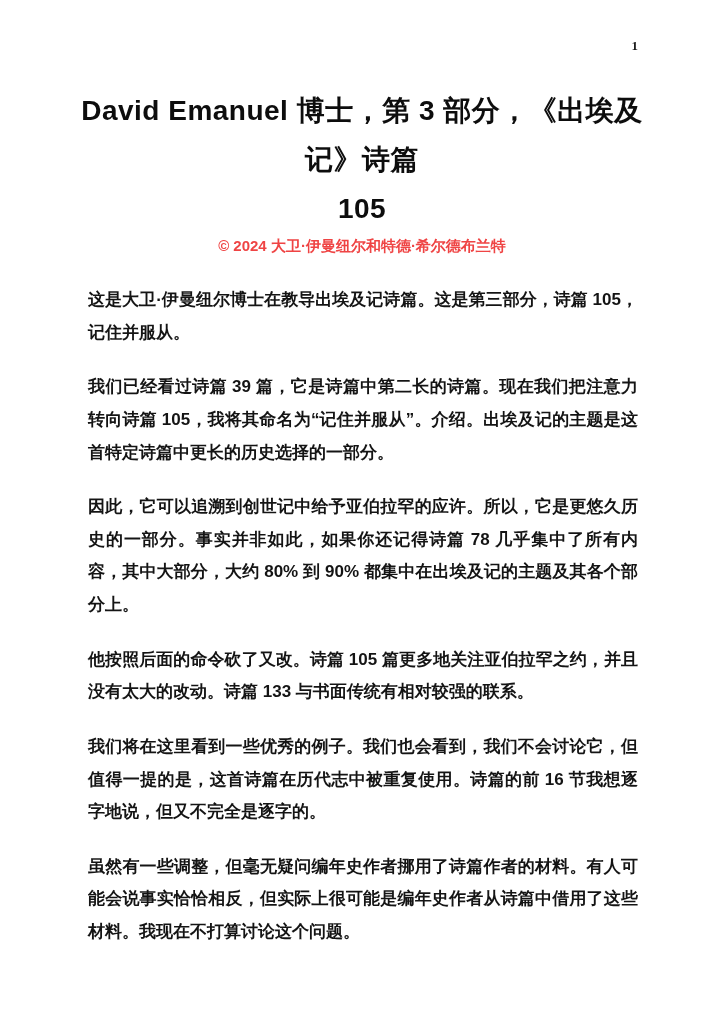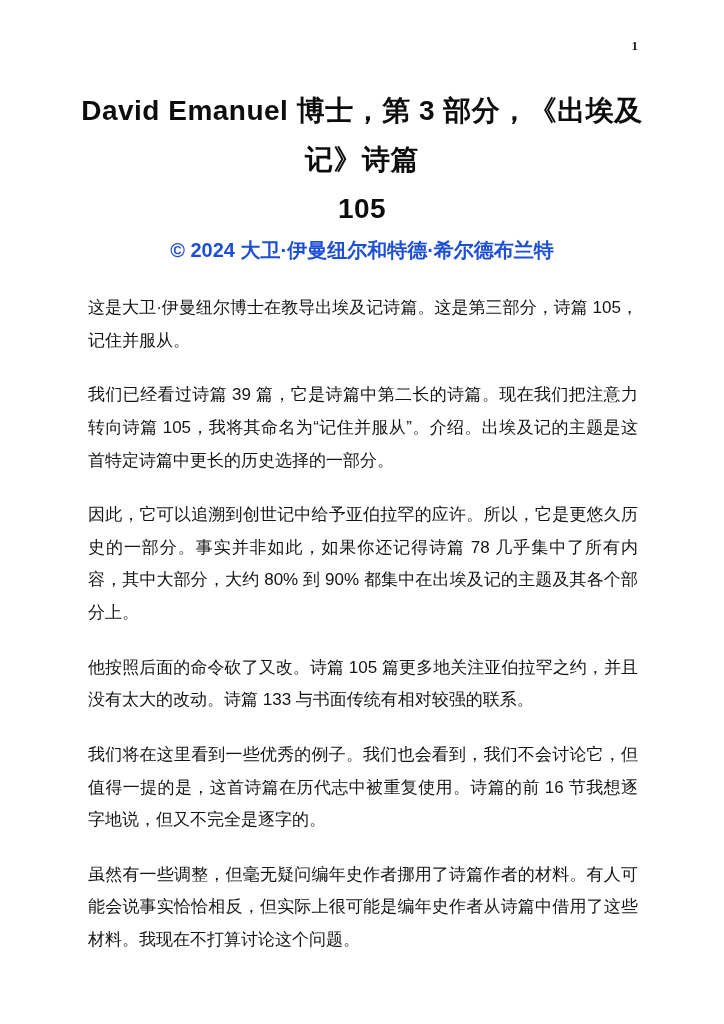--- a/index.html
+++ b/index.html
@@ -32,34 +32,35 @@
   .doc-title {
     font-size: 28px;
     font-weight: 700;
     line-height: 1.75;
     color: #0d0d0d;
     letter-spacing: 0.5px;
   }
   .copyright-line {
     margin-top: 4px;
     text-align: center;
-    font-size: 20px;
+    font-size: 15px;
     font-weight: 700;
-    color: #1d4ed8;
+    color: #ef4444;
   }
   .body-text {
     margin: 28px 86px 0 88px;
     font-size: 17px;
     font-weight: 500;
     line-height: 1.92;
     text-align: justify;
     color: #141414;
   }
   .body-text p {
     margin-bottom: 22px;
+    font-weight: bold;
   }
 </style>
 </head>
 <body>
 
 <div class="page">
 
   <div class="page-number">1</div>
 
   <div class="title-block">

